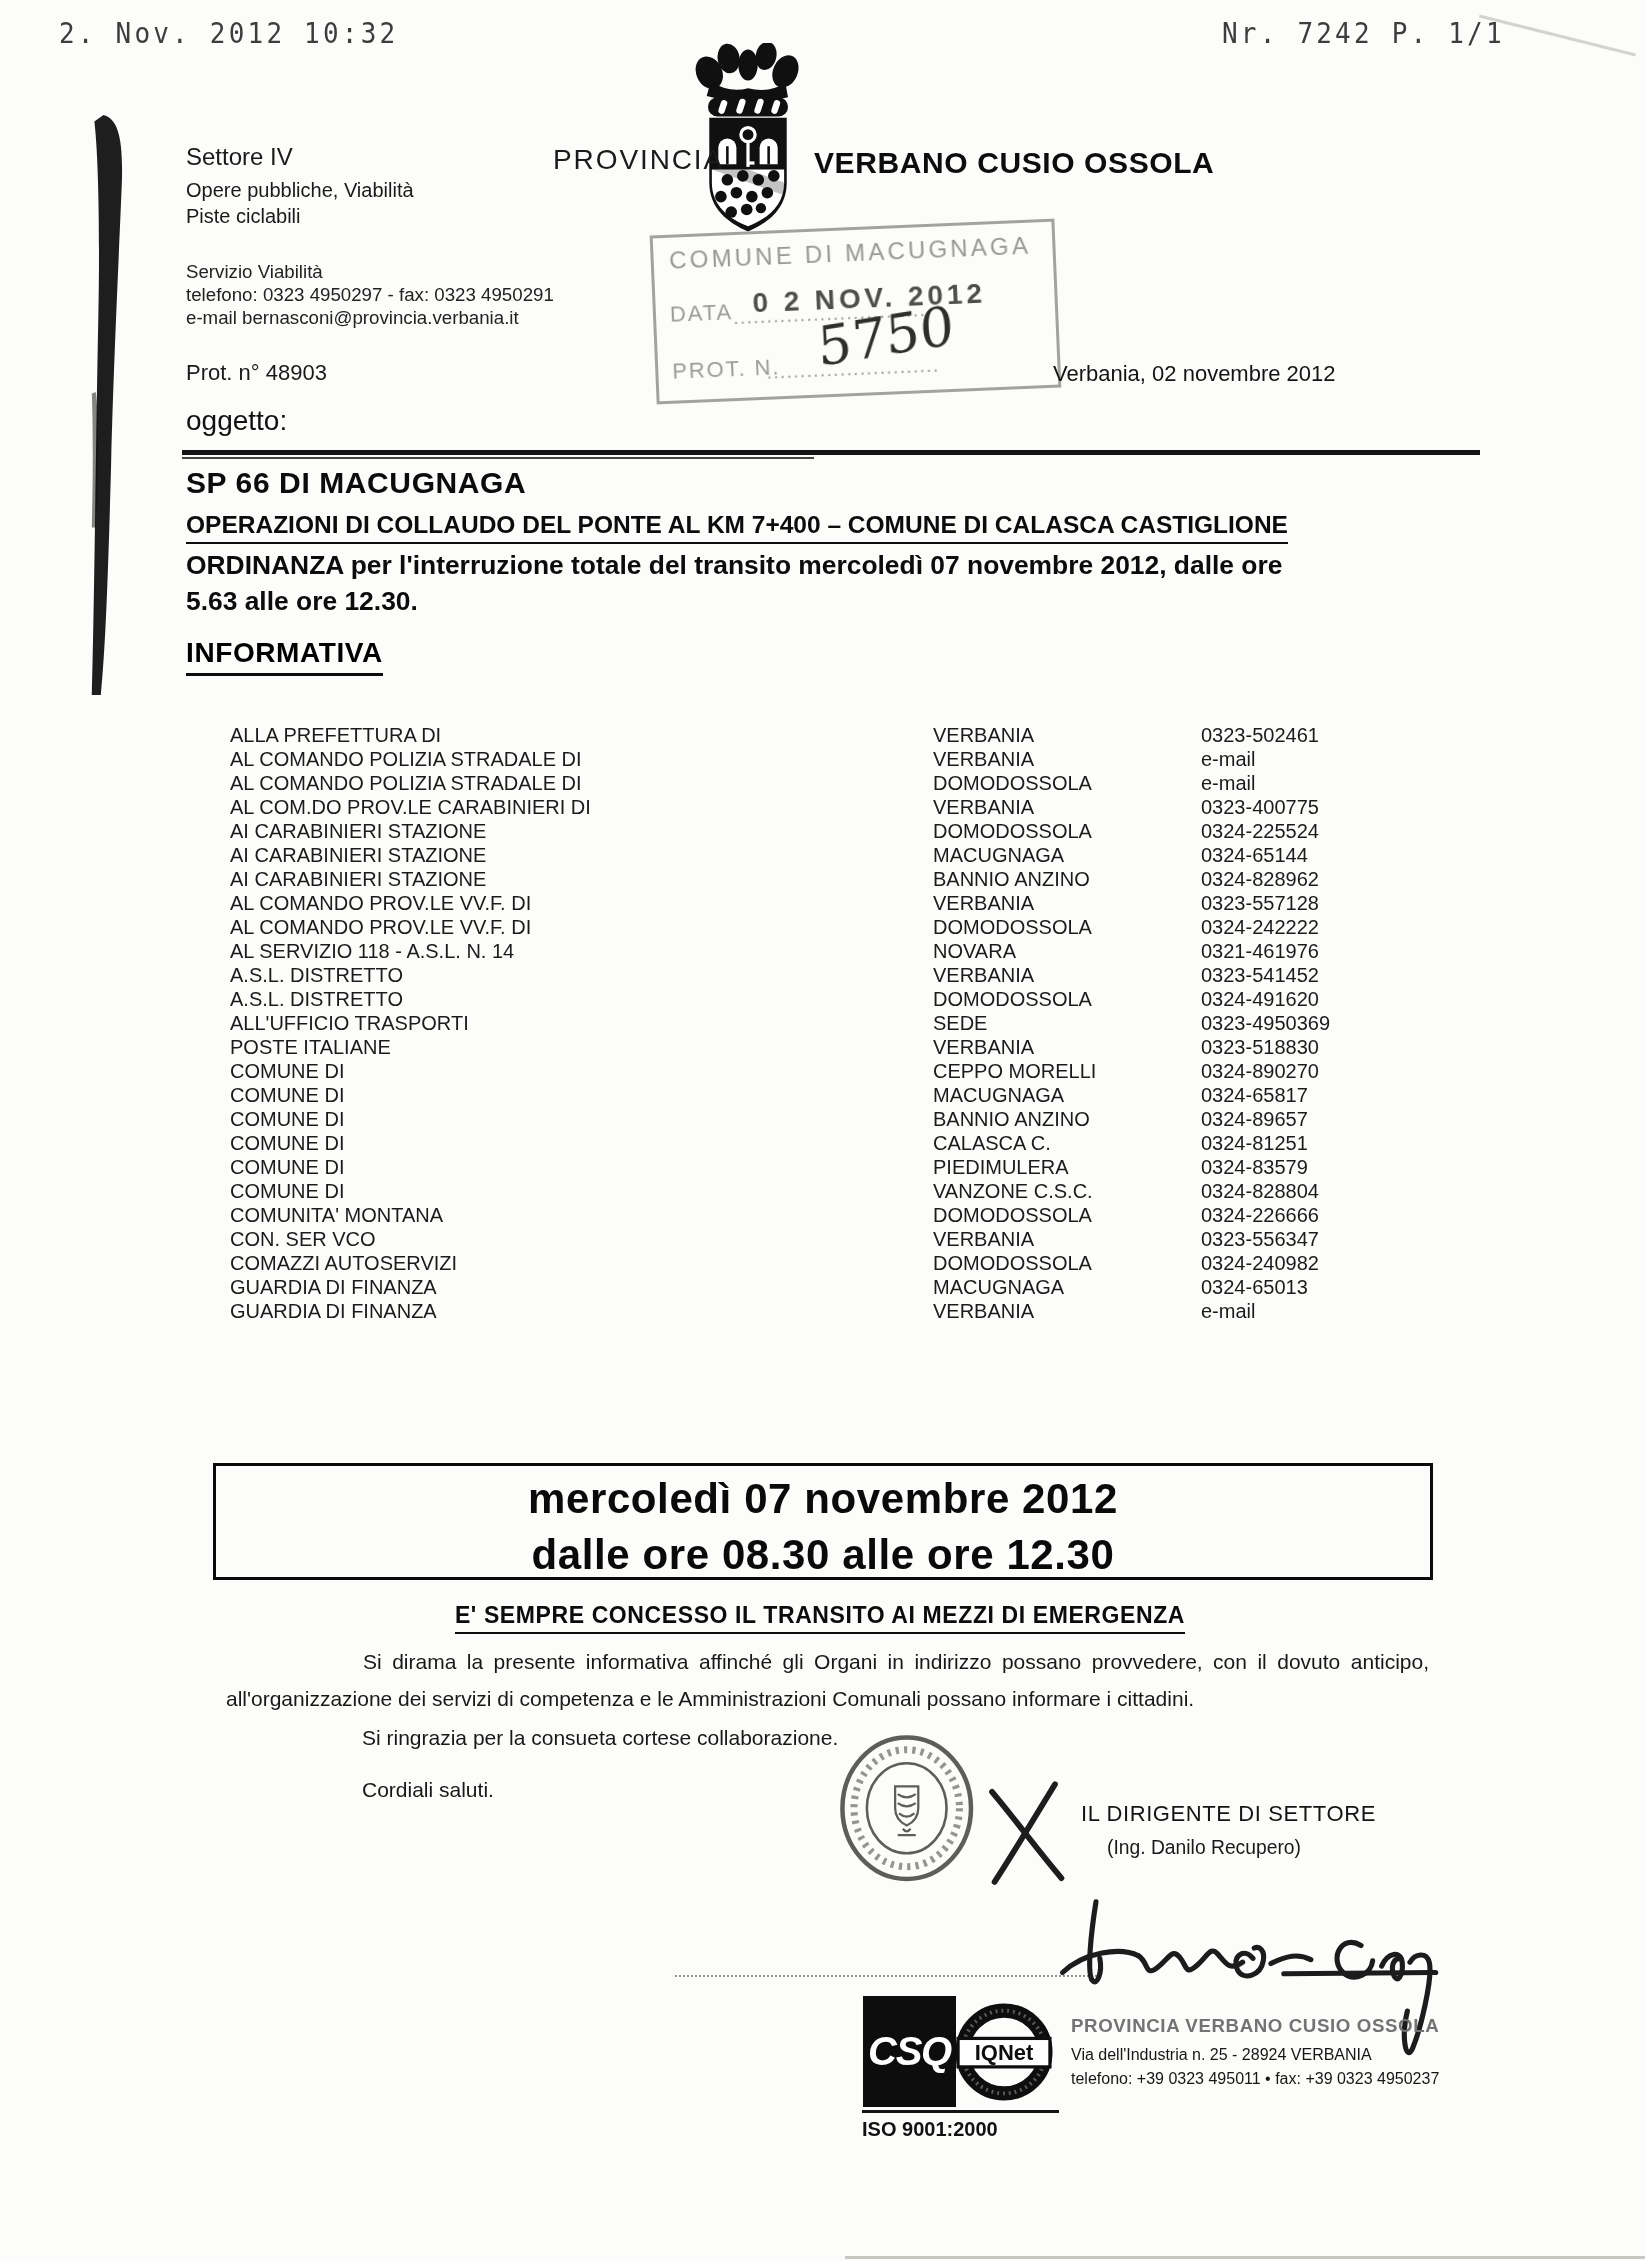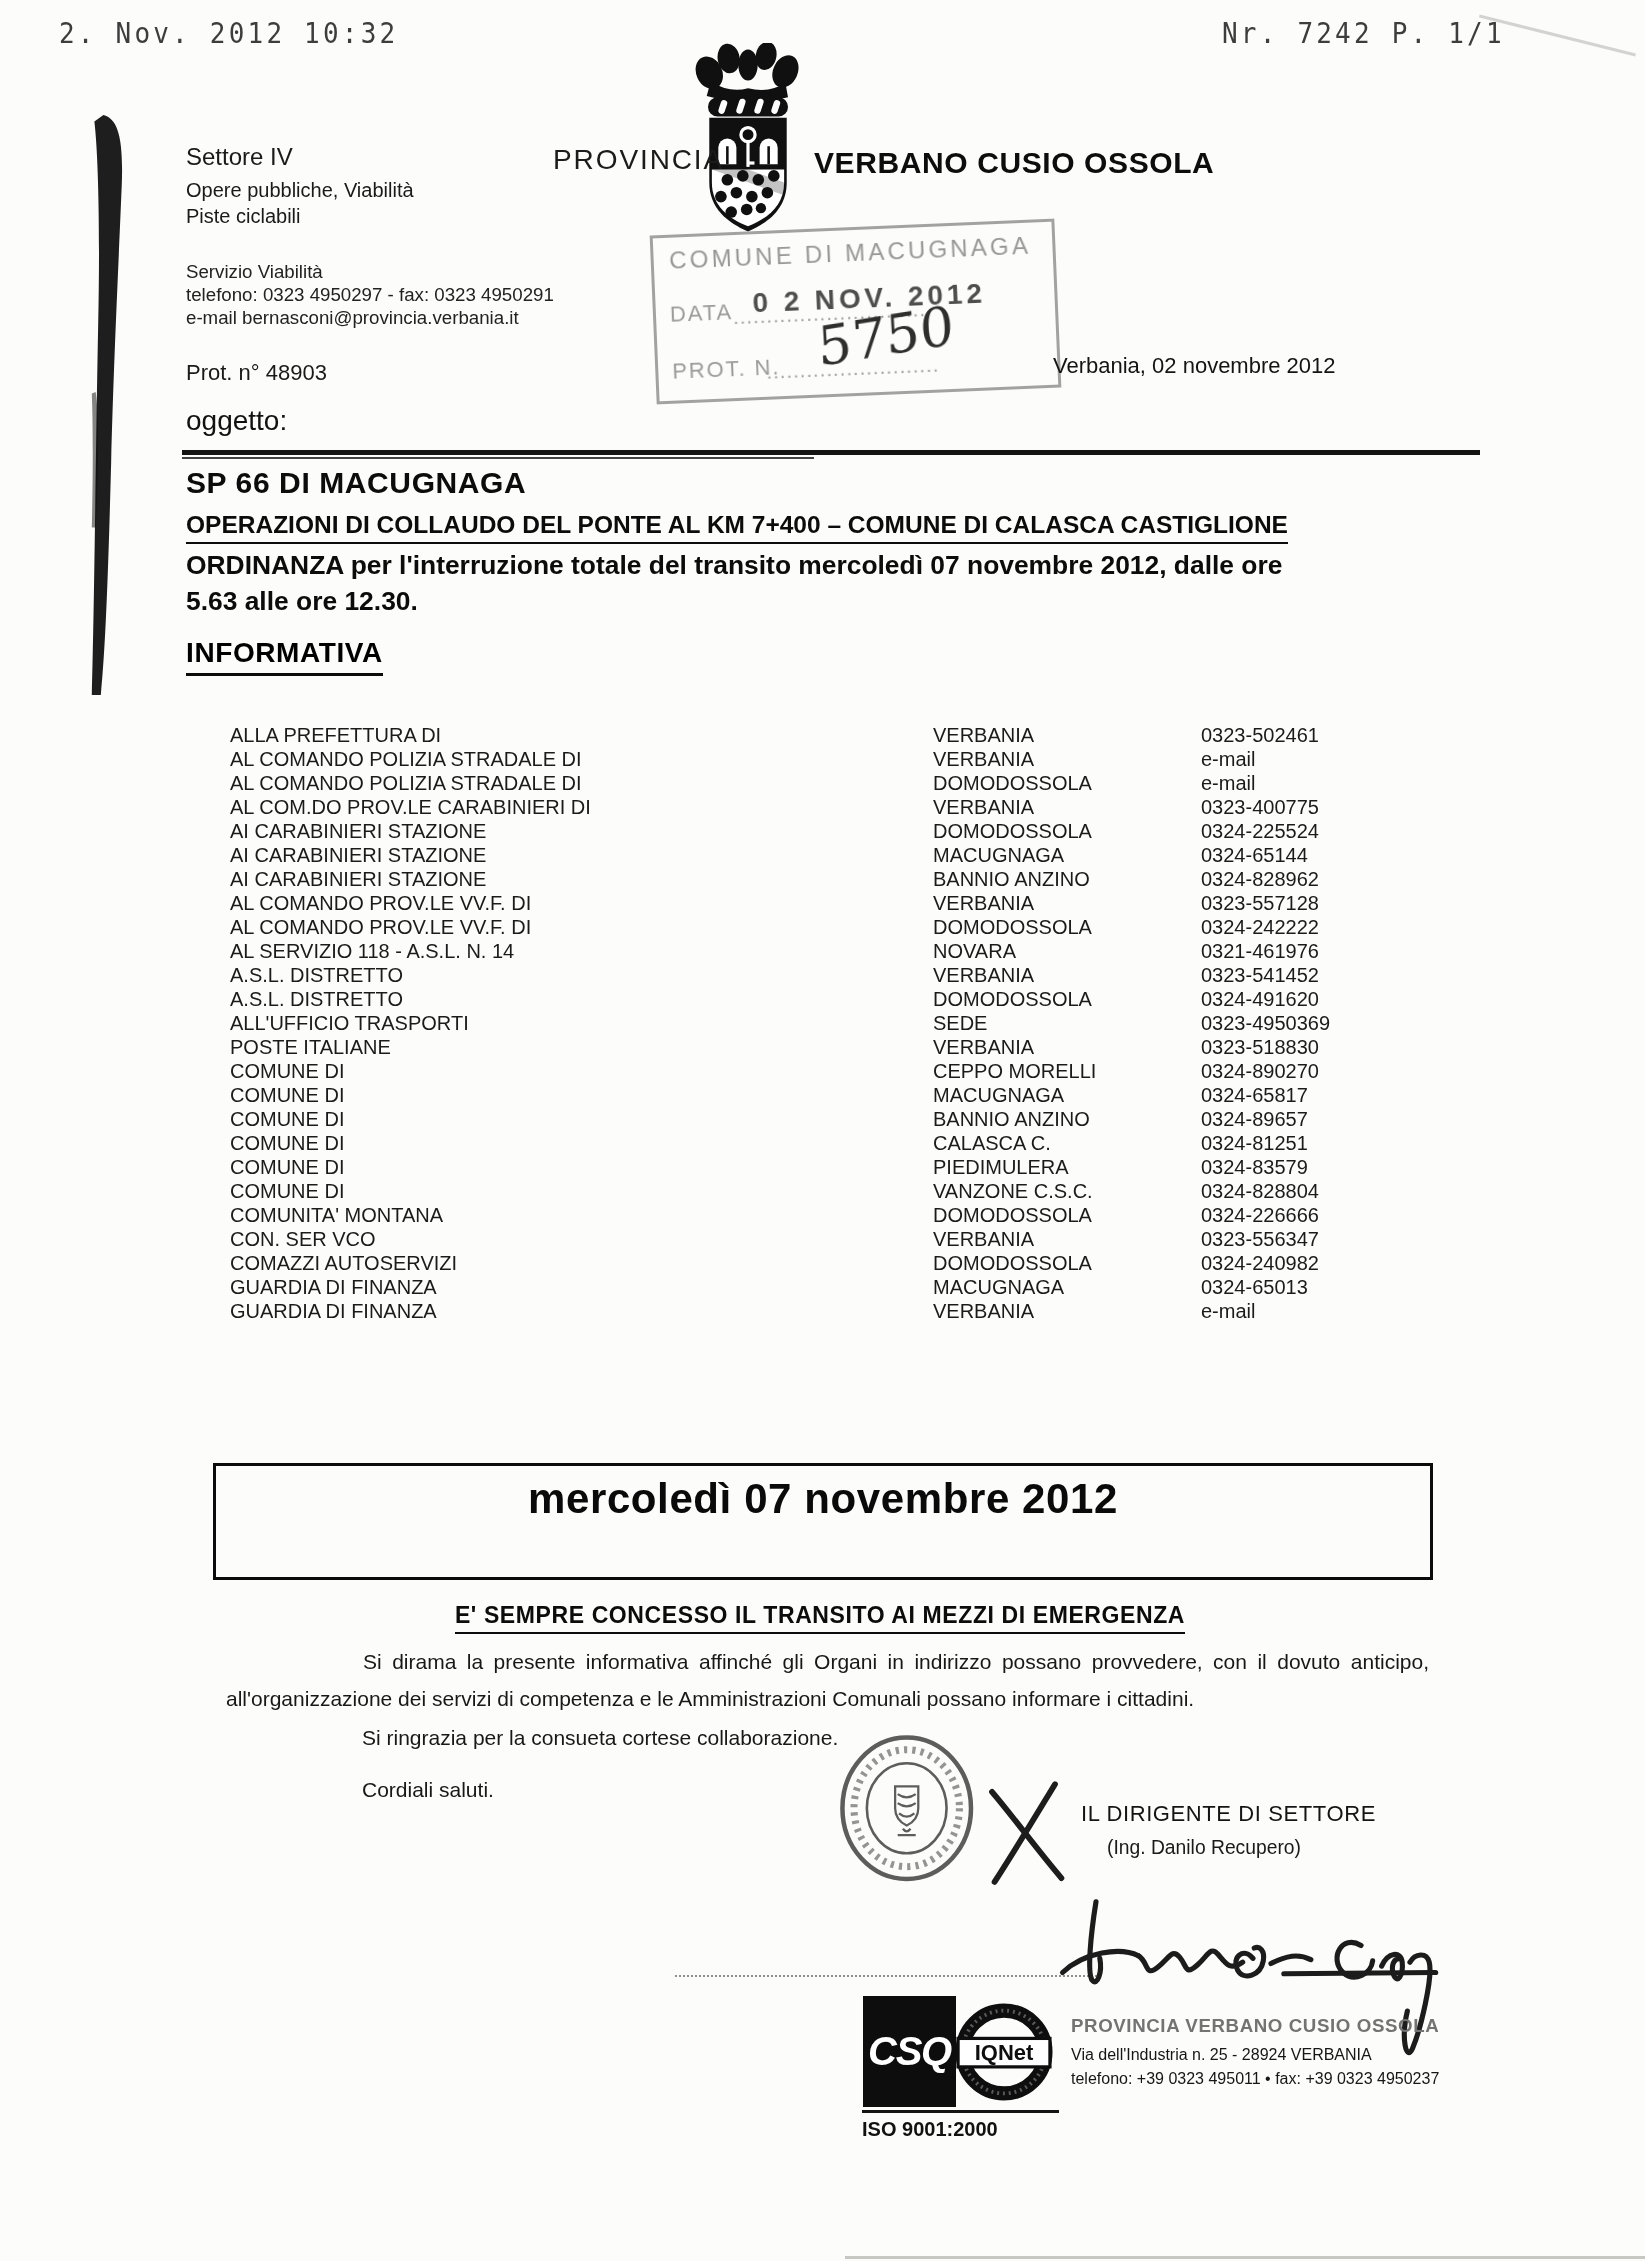--- a/index.html
+++ b/index.html
@@ -12,21 +12,21 @@
   
   .faxhdr{font-family:"DejaVu Sans Mono", monospace;font-size:26px;color:#3d3d3d;
           letter-spacing:3.2px;transform:scaleY(1.08);white-space:nowrap;}
   
   .prov-left{font-size:28px;letter-spacing:1.9px;color:#1b1b1b;}
   .prov-right{font-size:30px;font-weight:bold;letter-spacing:0.6px;color:#0d0d0d;}
   .sender1{font-size:24px;color:#1a1a1a;}
   .sender2{font-size:20px;color:#1a1a1a;}
   .sender3{font-size:18.7px;color:#222;}
   .prot{font-size:22px;color:#1a1a1a;}
-  .placedate{font-size:22px;color:#141414;}
+  .placedate{font-size:22px;color:#141414;margin-top:8px;}
   
   .stamp{
     left:653px;top:227px;width:399px;height:163px;
     border:3.2px solid #a2a2a0;transform:rotate(-2.4deg);
     color:#979795;filter:blur(0.3px);
   }
   .stamp .l1{position:absolute;left:15.5px;top:9px;font-size:24px;letter-spacing:3.2px;white-space:nowrap;}
   .stamp .lbl{position:absolute;font-size:22px;letter-spacing:1.9px;color:#9b9b99;}
   .stamp .dots{position:absolute;font-size:19.3px;letter-spacing:1.3px;color:#9b9b99;white-space:nowrap;}
   .stamp .dateval{position:absolute;left:97px;top:53px;font-size:28px;font-weight:bold;color:#4e4e4c;letter-spacing:3.9px;white-space:nowrap;}
@@ -288,20 +288,21 @@
       <div class="rrow">
         <span class="rto">GUARDIA DI FINANZA</span>
         <span class="rplace">VERBANIA</span>
         <span class="rcontact">e-mail</span>
       </div>
     </div>
 
 
   <div class="abs noticebox">
     <div class="nl" style="margin-top:9px;">mercoledì 07 novembre 2012</div>
+    <div class="nl" style="margin-top:7.7px;">dalle ore 08.30 alle ore 12.30</div>
   </div>
   <div class="abs para indent" style="left:226px;top:1643px;width:1203px;">Si dirama la presente informativa affinché gli Organi in indirizzo possano provvedere, con il dovuto anticipo, all'organizzazione dei servizi di competenza e le Amministrazioni Comunali possano informare i cittadini.</div>
 
   <div class="abs" style="left:213px;top:1602px;width:1214px;text-align:center;">
     <span class="emergency">E' SEMPRE CONCESSO IL TRANSITO AI MEZZI DI EMERGENZA</span>
   </div>
   <div class="abs para" style="left:362px;top:1719px;width:1032px;">Si ringrazia per la consueta cortese collaborazione.</div>
   <div class="abs closing" style="left:362px;top:1778px;">Cordiali saluti.</div>
 
   <div class="abs" style="left:836px;top:1732px;">

